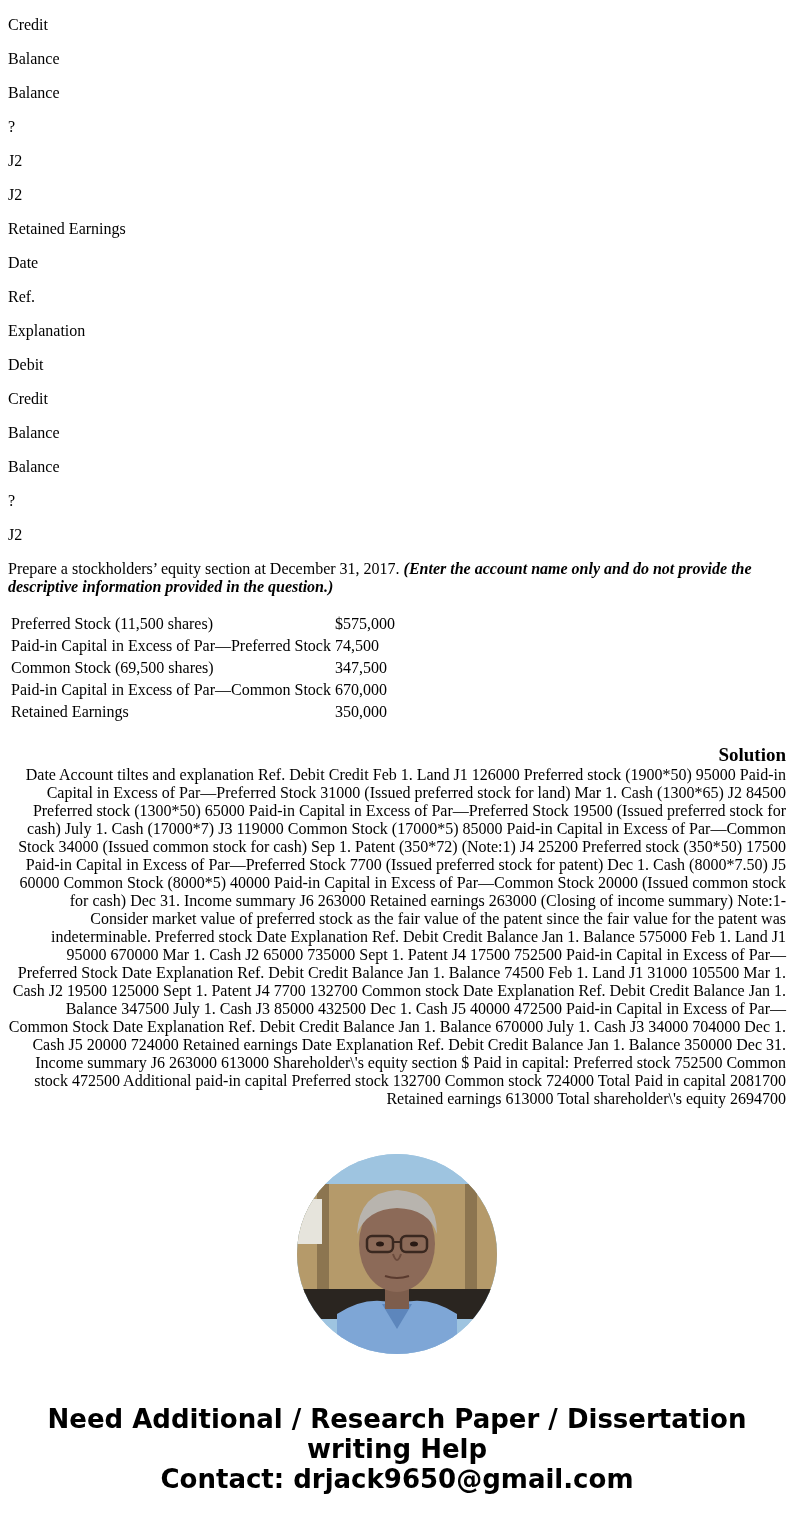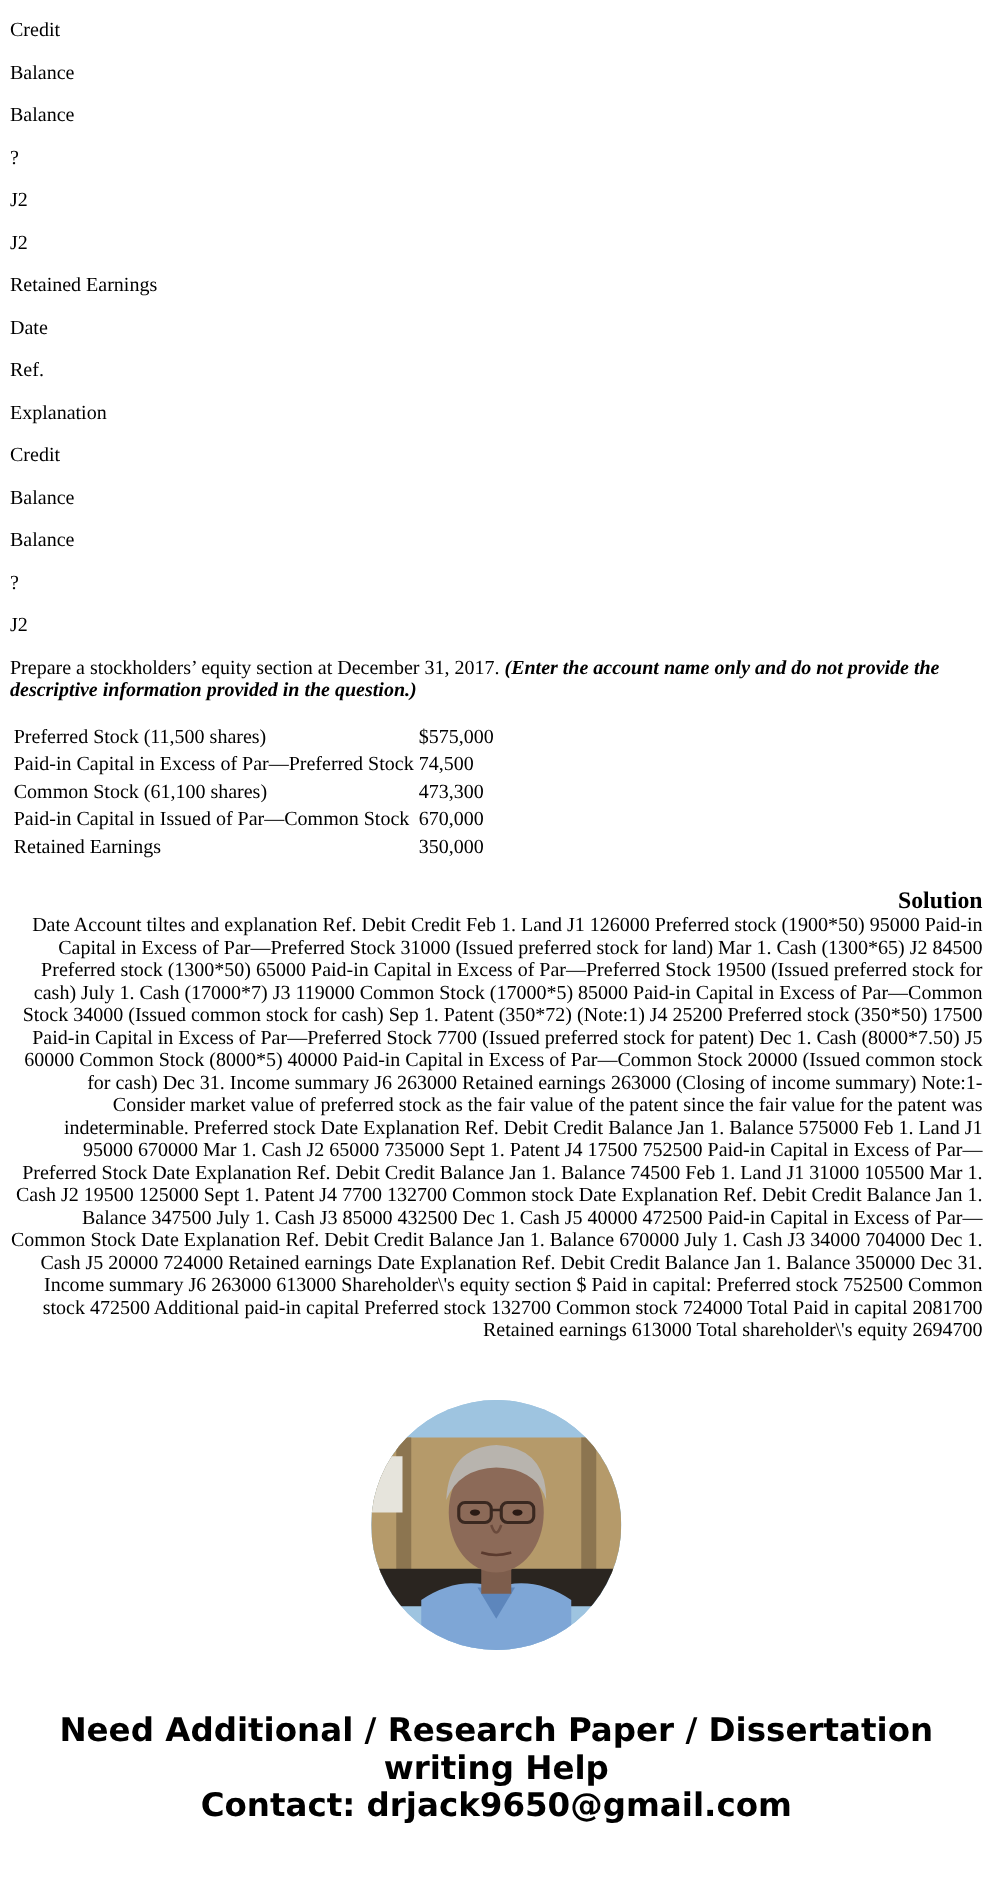--- a/index.html
+++ b/index.html
@@ -100,45 +100,46 @@
     <p class="bold">Credit</p>
     <p class="bold">Balance</p>
     <p>Balance</p>
     <p>?</p>
     <p>J2</p>
     <p>J2</p>
     <p class="bold">Retained Earnings</p>
     <p class="bold">Date</p>
     <p class="bold">Ref.</p>
     <p class="bold">Explanation</p>
+    <p class="bold">Debit</p>
     <p class="bold">Credit</p>
     <p class="bold">Balance</p>
     <p>Balance</p>
     <p>?</p>
     <p>J2</p>
   </div>
 
   <p class="prompt"><span>Prepare a stockholders’ equity section at December 31, 2017. </span><span class="emph">(Enter the account name only and do not provide the descriptive information provided in the question.)</span></p>
 
   <table class="equity">
     <tbody>
       <tr>
         <td>Preferred Stock (11,500 shares)</td>
         <td>$575,000</td>
       </tr>
       <tr>
         <td>Paid-in Capital in Excess of Par—Preferred Stock</td>
         <td>74,500</td>
       </tr>
       <tr>
-        <td>Common Stock (61,100 shares)</td>
-        <td>473,300</td>
+        <td>Common Stock (69,500 shares)</td>
+        <td>347,500</td>
       </tr>
       <tr>
-        <td>Paid-in Capital in Issued of Par—Common Stock</td>
+        <td>Paid-in Capital in Excess of Par—Common Stock</td>
         <td>670,000</td>
       </tr>
       <tr>
         <td>Retained Earnings</td>
         <td>350,000</td>
       </tr>
     </tbody>
   </table>
 
   <h2 class="solution-title">Solution</h2>

